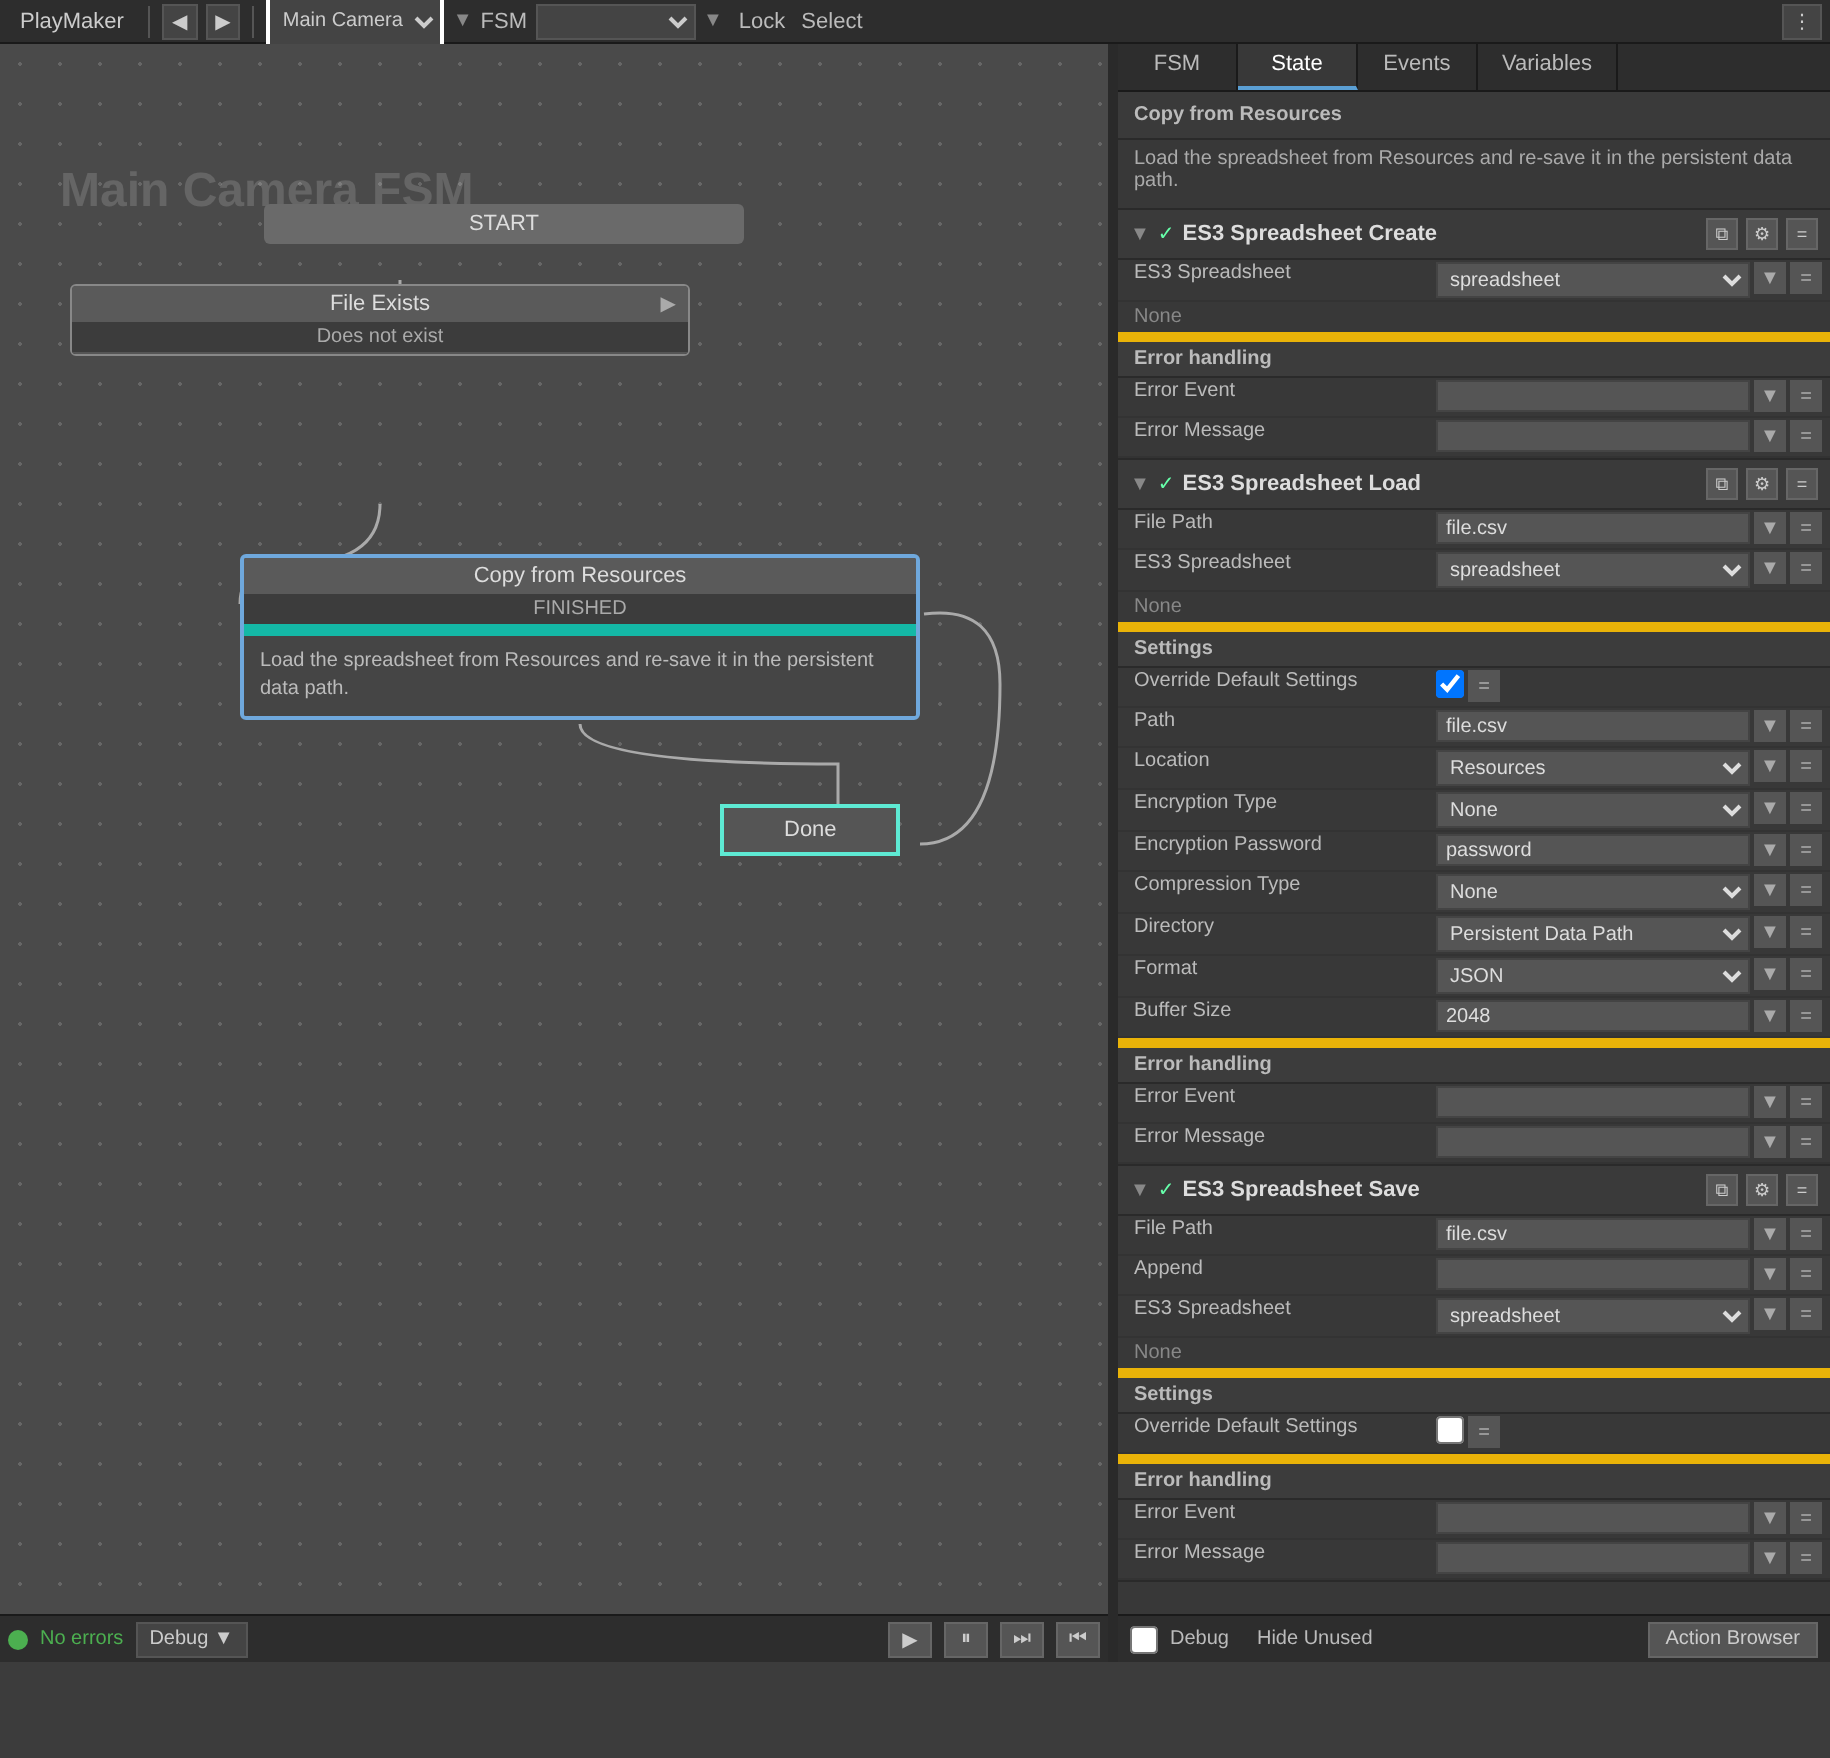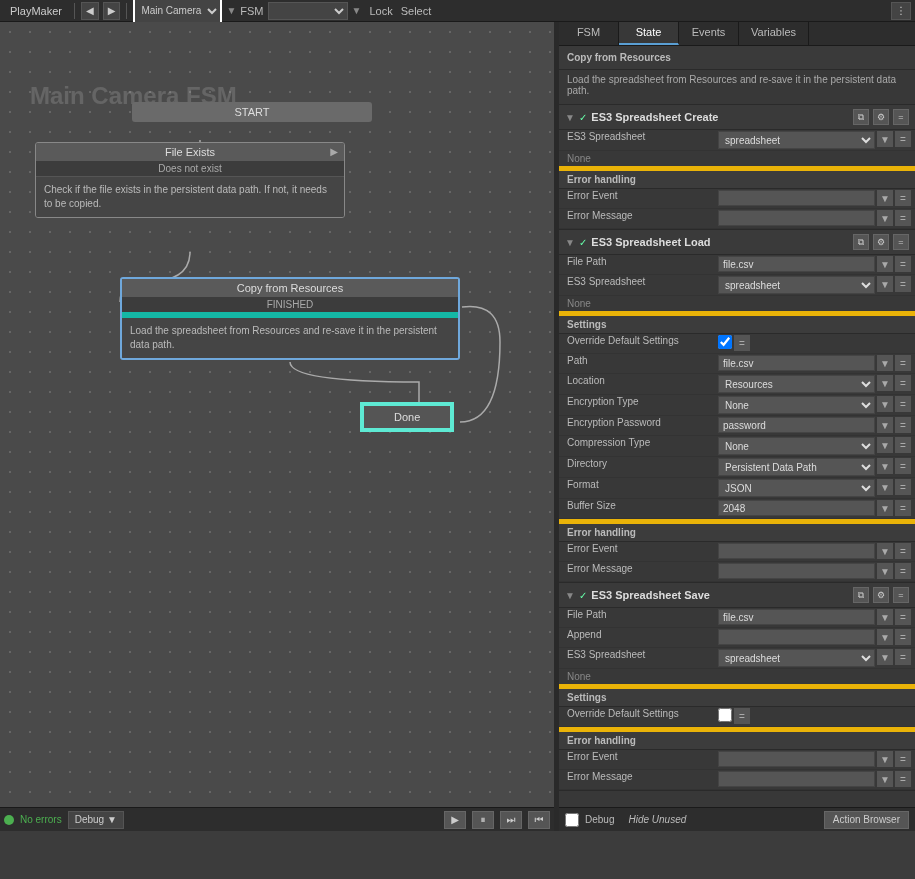--- a/index.html
+++ b/index.html
@@ -97,21 +97,21 @@
       padding: 2px 8px; font-size: 10px; border-bottom: 6px solid #14b8a6;
     }
     .node-copy-desc {
       background: #454545; color: #bbb; padding: 6px 8px; font-size: 10px; line-height: 1.4;
     }
 
     .node-done {
       position: absolute; top: 380px; left: 360px;
     }
     .node-done-btn {
-      background: #555; border: 4px solid #5eead4; color: #ddd;
+      background: #555; border: 2px solid #5eead4; color: #ddd;
       padding: 5px 30px; font-size: 11px; cursor: pointer;
     }
 
     
     .arrows-svg {
       position: absolute; top: 0; left: 0; width: 100%; height: 100%;
       pointer-events: none;
     }
 
     
@@ -298,21 +298,20 @@
         </defs>
       </svg>
 
       <div class="fsm-node node-start">
         <div class="node-start-bar">START</div>
       </div>
 
       <div class="fsm-node node-file-exists">
         <div class="node-header">File Exists</div>
         <div class="node-subtext">Does not exist</div>
-        <div class="node-description">Check if the file exists in the persistent data path. If not, it needs to be copied.</div>
       </div>
 
       <div class="fsm-node node-copy-from">
         <div class="node-copy-header">Copy from Resources</div>
         <div class="node-copy-subtext">FINISHED</div>
         <div class="node-copy-desc">Load the spreadsheet from Resources and re-save it in the persistent data path.</div>
       </div>
 
       <div class="node-done">
         <button class="node-done-btn">Done</button>
@@ -571,20 +570,20 @@
           <div class="prop-btn-end">▼</div>
           <div class="prop-btn-end">=</div>
         </div>
       </div>
 
     </div>
 
     <div id="bottom-bar-right">
       <input type="checkbox" class="debug-check" style="">
       <span class="bottom-label">Debug</span>
-      <span class="bottom-label" style="margin-left:8px;font-style:italic;">Hide Unused</span>
+      <span class="bottom-label" style="margin-left:8px;">Hide Unused</span>
       <button class="bottom-btn" style="margin-left:auto;">Action Browser</button>
     </div>
 
 
   </div>
 
 </div>
 
 </body></html>

